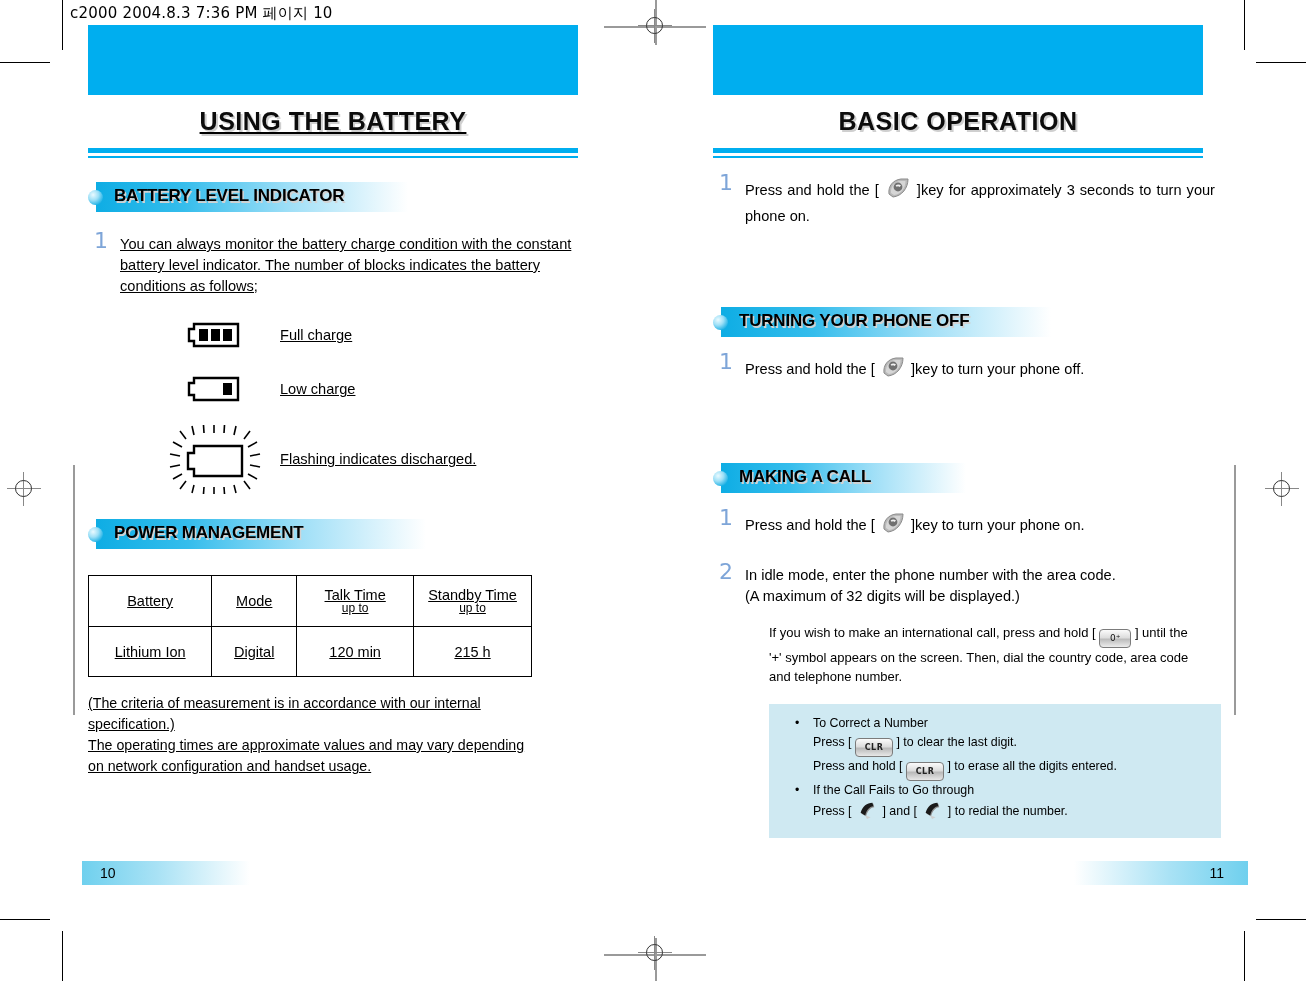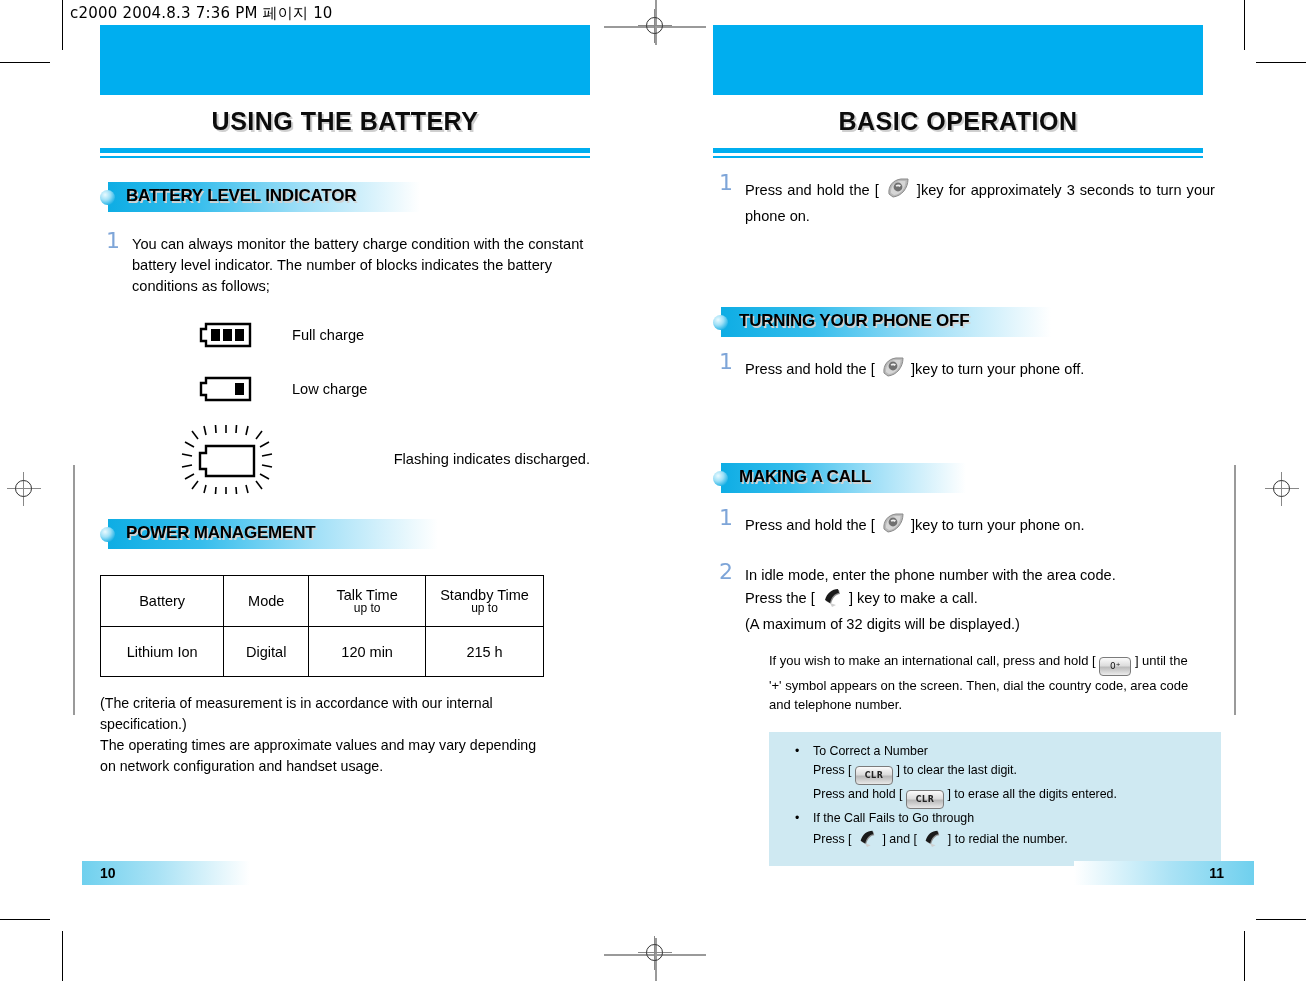--- a/index.html
+++ b/index.html
@@ -18,21 +18,21 @@
   .guide{position:absolute;background:#9a9a9a;}
   .guide.v{width:2px;}
   .guide.h{height:2px;}
 
   
   .filehdr{position:absolute;left:70px;top:4px;font-size:15px;letter-spacing:.2px;
            font-family:"DejaVu Sans",sans-serif;white-space:nowrap;}
 
   
   .page{position:absolute;top:0;}
-  .page-left{left:100px;width:490px;}
+  .page-left{left:88px;width:490px;text-decoration:underline;}
   .page-right{left:713px;width:490px;}
 
   .topbar{height:70px;background:#00aeef;margin-top:25px;}
   .chaptitle{text-align:center;font-size:25px;font-weight:bold;letter-spacing:.5px;
              margin-top:12px;color:#0c0c0c;text-shadow:2px 2px 0 #cfcfcf;}
   .rule-thick{height:5px;background:#00aeef;margin-top:12px;}
   .rule-thin{height:2px;background:#00aeef;margin-top:3px;}
 
   
   .section{position:relative;height:30px;margin-top:24px;}
@@ -81,24 +81,24 @@
 
   
   .subnote{margin-left:56px;margin-top:16px;font-size:13px;line-height:19px;width:420px;}
   .tipbox{margin-left:56px;margin-top:18px;width:428px;background:#cfe9f2;
      padding:10px 12px 12px 12px;font-size:12.4px;line-height:19px;}
   .tipbox .bul{position:relative;padding-left:32px;}
   .tipbox .bul .dot{position:absolute;left:14px;top:0;}
   .tipbox .ind{padding-left:32px;}
 
   
-  .pgnum{position:absolute;height:24px;width:80px;font-size:14px;line-height:24px;font-weight:bold;}
+  .pgnum{position:absolute;height:24px;width:80px;font-size:14px;line-height:24px;}
   .pgnum.left{left:82px;top:861px;
      background:linear-gradient(to right,#6fd0ee 0%,#a9e2f5 45%,#ffffff 100%);padding-left:18px;width:150px;}
-  .pgnum.right{left:1074px;top:861px;text-align:right;padding-right:30px;width:150px;
+  .pgnum.right{left:1074px;top:861px;text-align:right;padding-right:24px;width:150px;
      background:linear-gradient(to left,#6fd0ee 0%,#a9e2f5 45%,#ffffff 100%);}
 </style>
 </head>
 <body>
 
 <div class="crop v" style="left:62px;top:0;height:50px;"></div>
 <div class="crop h" style="left:0;top:62px;width:50px;"></div>
 <div class="crop v" style="left:1244px;top:0;height:50px;"></div>
 <div class="crop h" style="left:1256px;top:62px;width:50px;"></div>
 <div class="crop v" style="left:62px;top:931px;height:50px;"></div>
@@ -170,21 +170,21 @@
     <div class="batrow" style="margin-top:22px;">
       <div class="baticon">
         <svg width="56" height="32" viewBox="0 0 56 32">
           <path d="M8 5 H52 V27 H8 V22 H3 V10 H8 Z" fill="#fff" stroke="#000" stroke-width="2.4"></path>
           <rect x="37" y="10" width="9" height="12" fill="#000"></rect>
         </svg>
       </div>
       <div class="batlabel">Low charge</div>
     </div>
 
-    <div class="batrow" style="margin-top:18px;justify-content:space-between;">
+    <div class="batrow" style="margin-top:18px;">
       <div class="baticon">
         <svg width="104" height="72" viewBox="0 0 104 72">
           <g stroke="#000" stroke-width="1.6" fill="none">
             <path d="M32 12 L30 3"></path>
               <path d="M42 10 L41.5 2"></path>
               <path d="M52 10 L52 2"></path>
             <path d="M62 10 L62.5 2"></path>
               <path d="M72 12 L74 3"></path>
             <path d="M24 16 L18 8"></path>
               <path d="M82 16 L88 8"></path>
@@ -310,31 +310,20 @@
         <circle cx="14" cy="11" r="4.4" fill="#707070"></circle>
         <path d="M11.6 9.4 c1.6 -1.3 4 -1.3 5.4 .2 l-1.4 1.3 c-.9 -.8 -2.2 -.8 -3 -.1 Z" fill="#f2f2f2"></path>
       </svg>
     </span>
     <span>]key to turn your phone on.</span>
   </div>
 
   <div class="step" style="width:470px;margin-top:24px;">
     <span class="num">2</span>
     <div>In idle mode, enter the phone number with the area code.</div>
-    <div>
-      <span>Press the [</span>
-      <span class="keychip">
-        <svg width="26" height="22" viewBox="0 0 26 22">
-          <path d="M20 4 C14 4 9 8 7 15 L12 18 C13.5 12 16.5 8.5 21 8 Z" fill="#8e8e8e"></path>
-          <path d="M19 3 C13 3 8 7 6 14 L11 17 C12.5 11 15.5 7.5 20 7 Z" fill="#1a1a1a"></path>
-          <path d="M11 17 L17 19 L13 21 Z" fill="#cfcfcf"></path>
-        </svg>
-      </span>
-      <span>] key to make a call.</span>
-    </div>
     <div>(A maximum of 32 digits will be displayed.)</div>
   </div>
 
   <div class="subnote">
     <span>If you wish to make an international call, press and hold [</span>
     <span class="zerokey">0⁺</span>
     <span>] until the '+' symbol appears on the screen. Then, dial the country code, area code and telephone number.</span>
   </div>
 
   <div class="tipbox">

